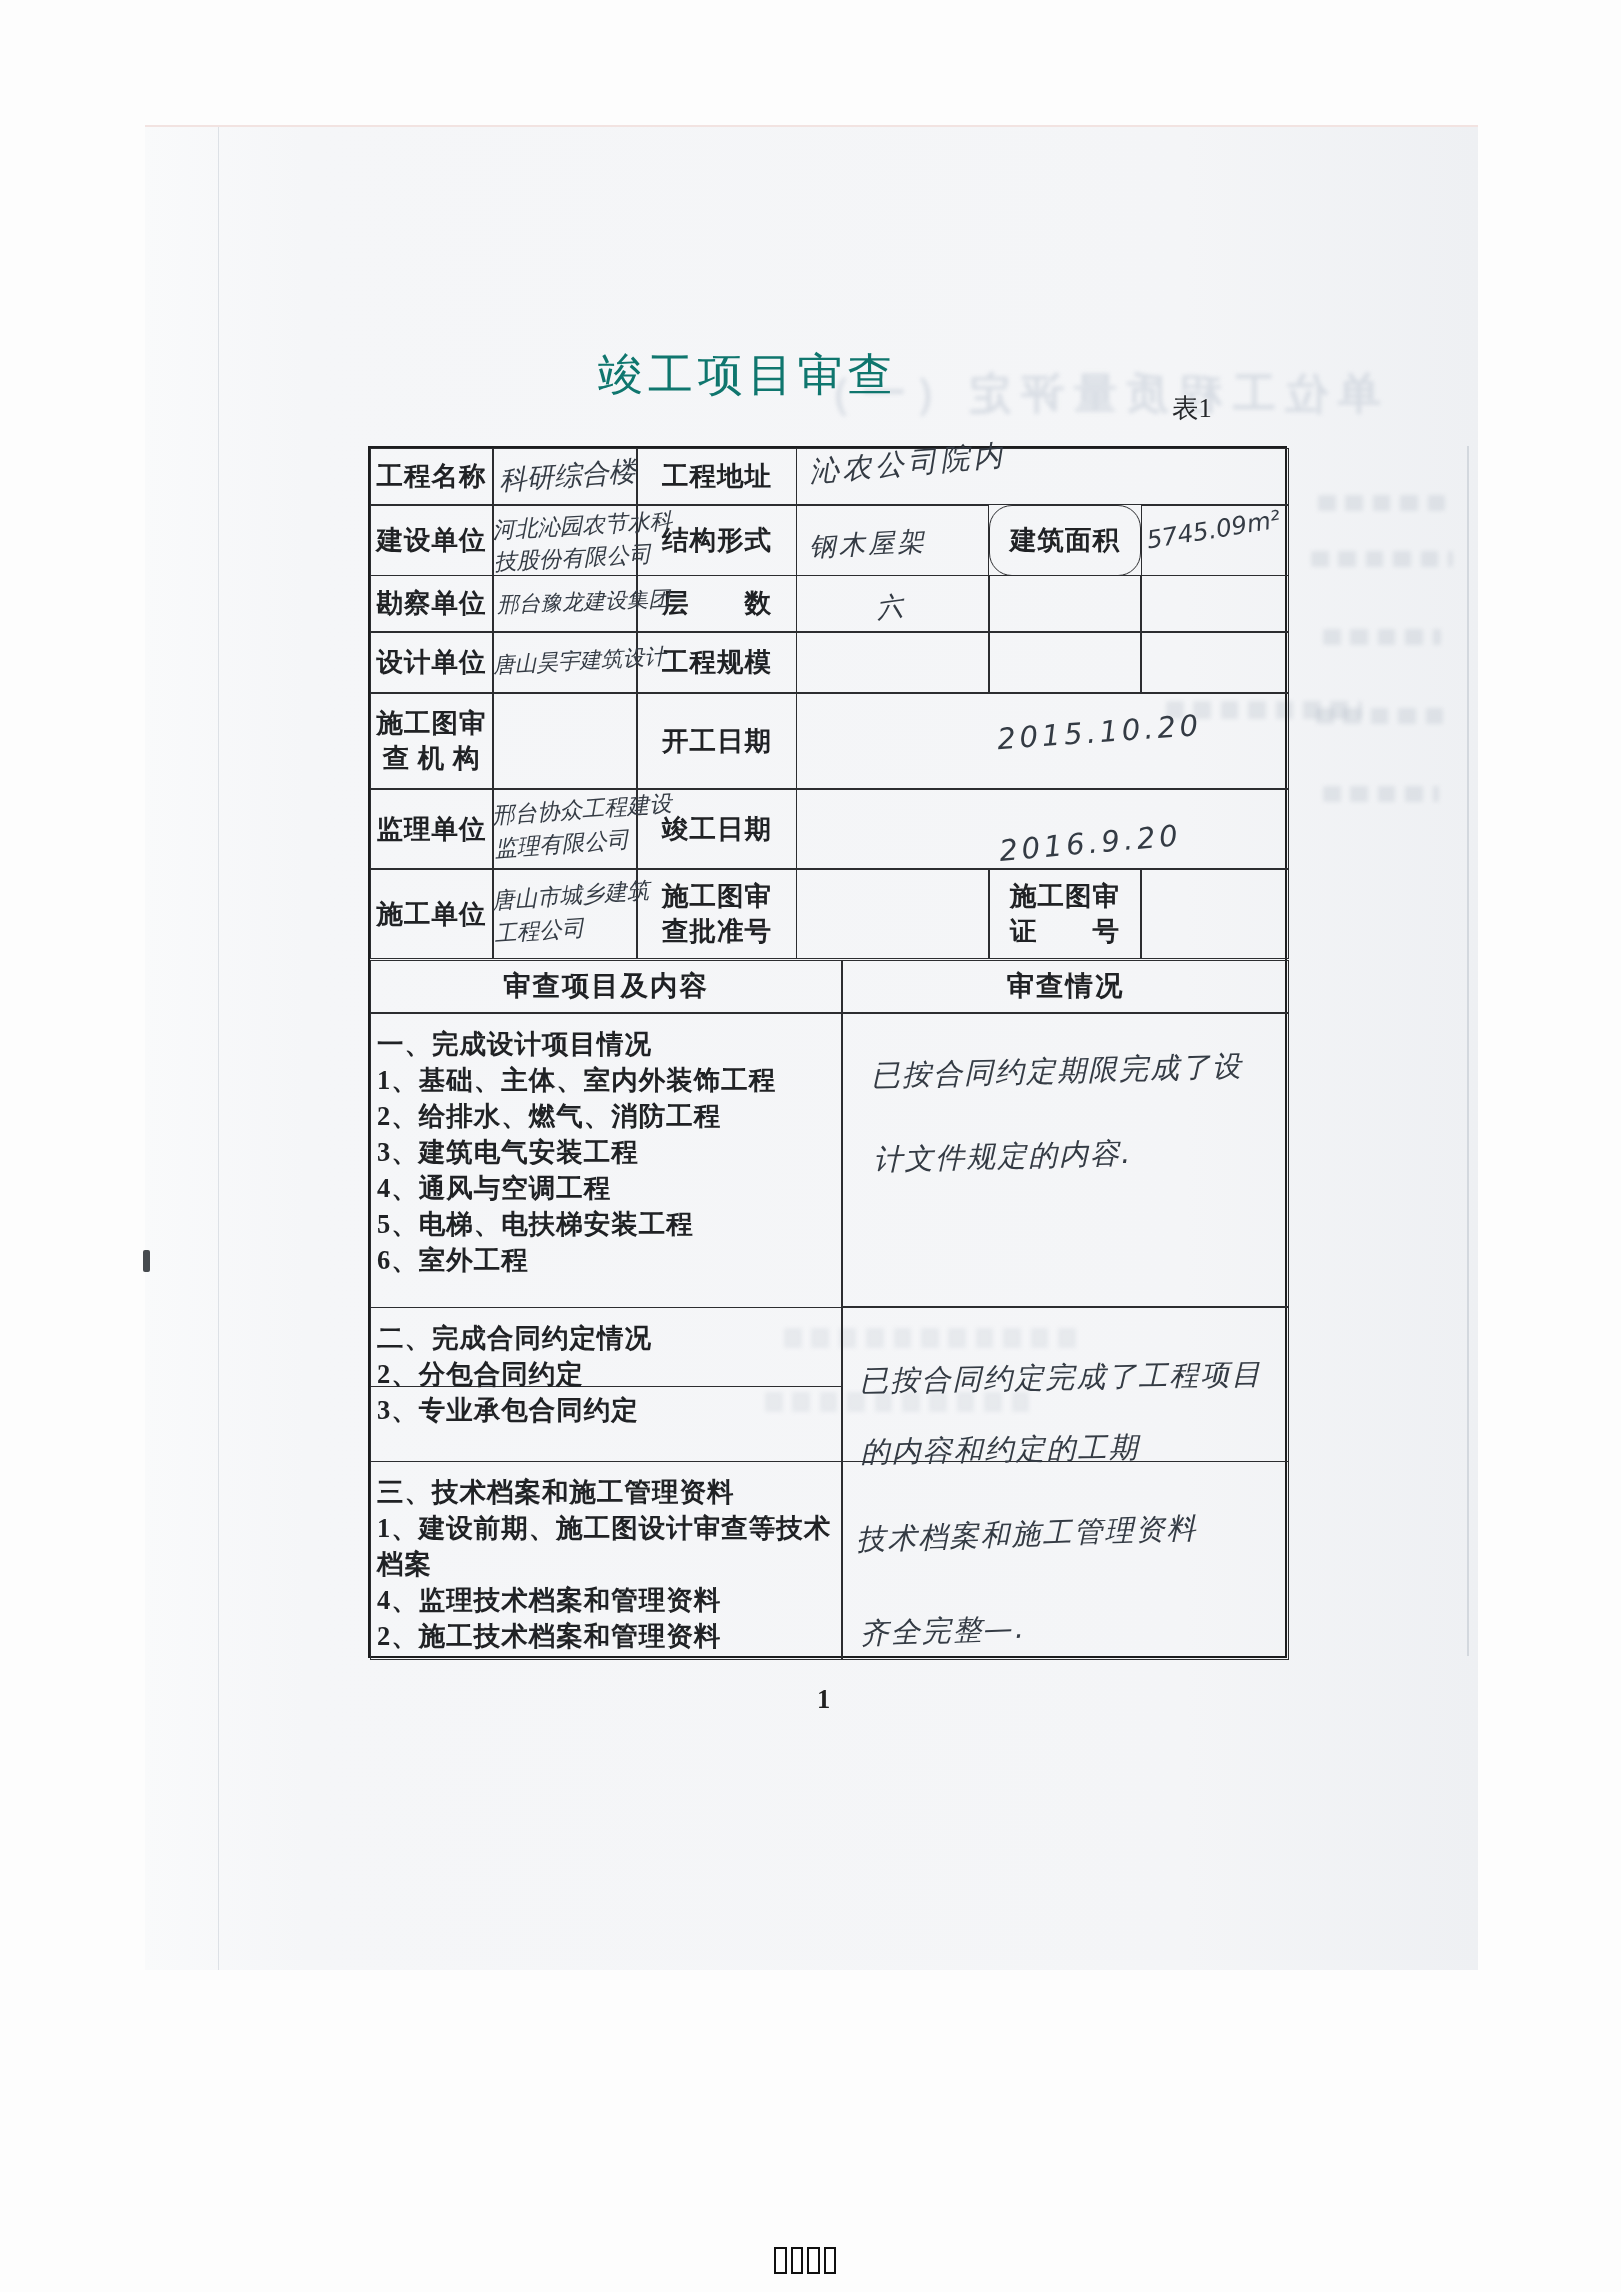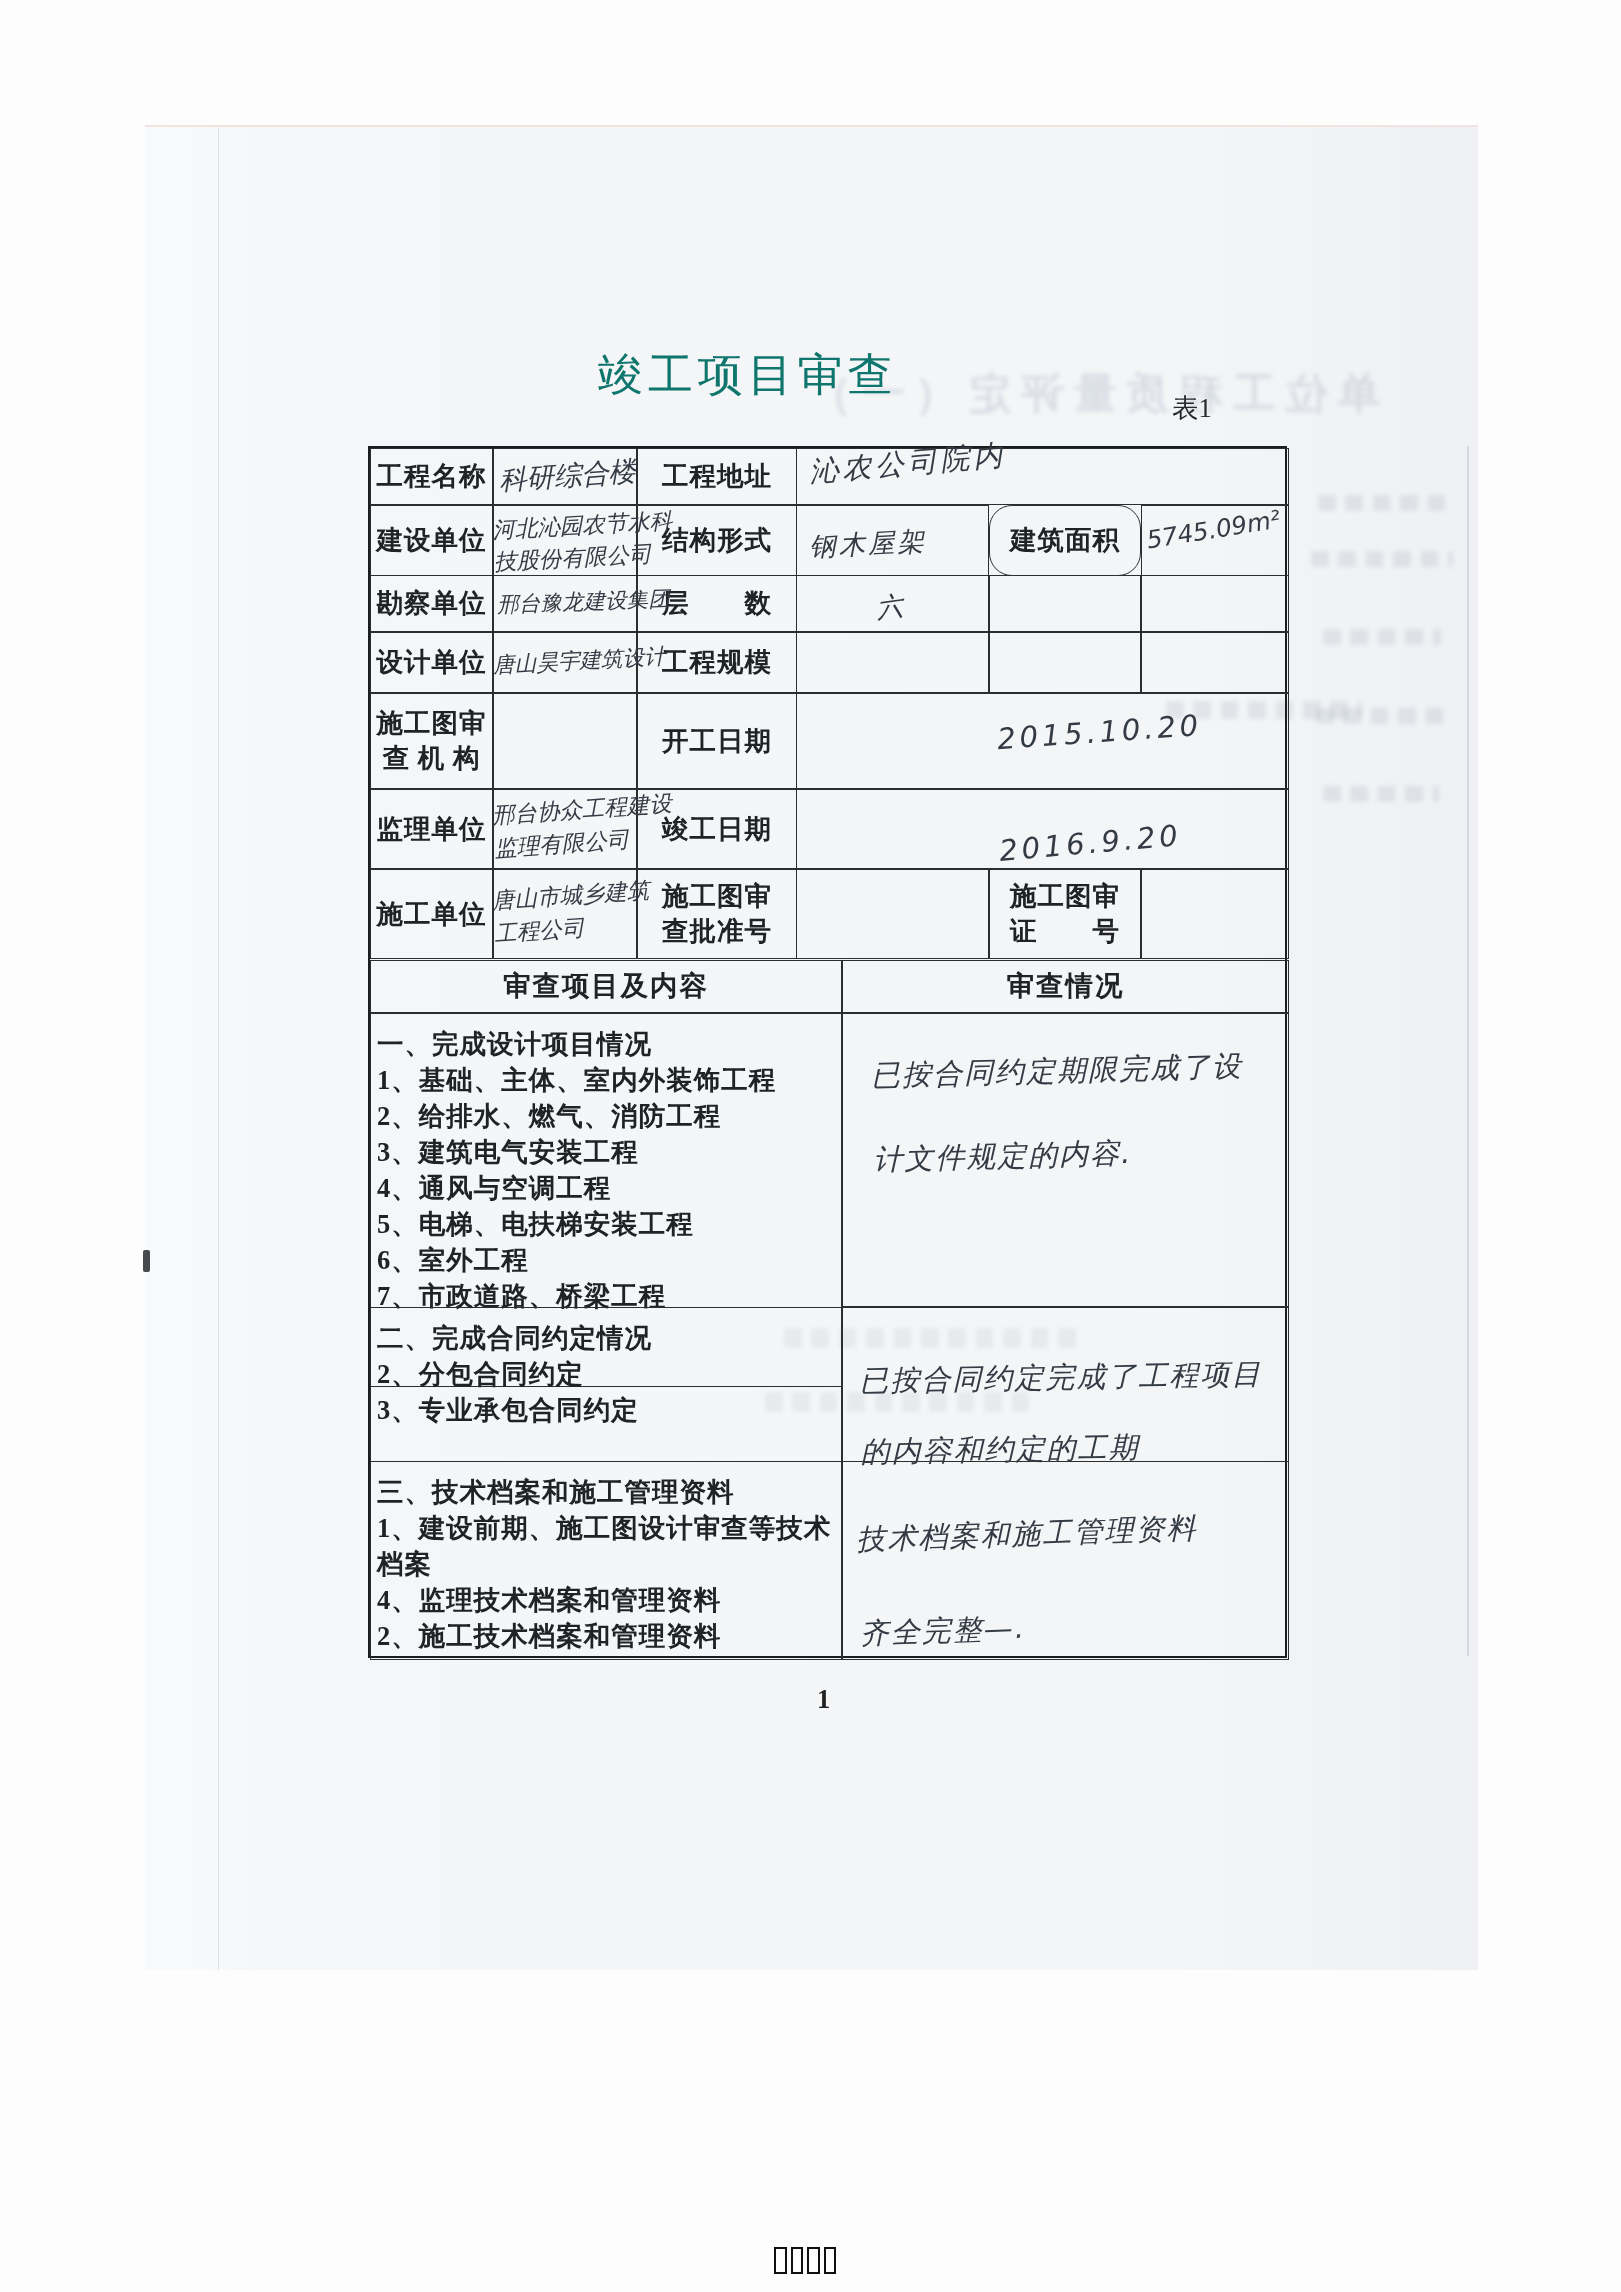--- a/index.html
+++ b/index.html
@@ -146,21 +146,20 @@
   <div class="cell lbl hdr" style="left:472px;top:512px;width:447px;height:53px;">审查情况</div>
 
   <div class="sec-cell" style="left:0;top:565px;width:472px;height:374px;">
     <div class="sec-line">一、完成设计项目情况</div>
     <div class="sec-line">1、基础、主体、室内外装饰工程</div>
     <div class="sec-line">2、给排水、燃气、消防工程</div>
     <div class="sec-line">3、建筑电气安装工程</div>
     <div class="sec-line">4、通风与空调工程</div>
     <div class="sec-line">5、电梯、电扶梯安装工程</div>
     <div class="sec-line">6、室外工程</div>
-    <div class="sec-line">7、市政道路、桥梁工程</div>
   </div>
   <div class="sec-cell" style="left:472px;top:565px;width:447px;height:294px;"></div>
 
   <div class="sec-cell" style="left:0;top:859px;width:472px;height:155px;">
     <div class="sec-line">二、完成合同约定情况</div>
     <div class="sec-line">2、分包合同约定</div>
     <div class="sec-line">3、专业承包合同约定</div>
   </div>
   <div class="sec-cell" style="left:472px;top:859px;width:447px;height:155px;"></div>
 

